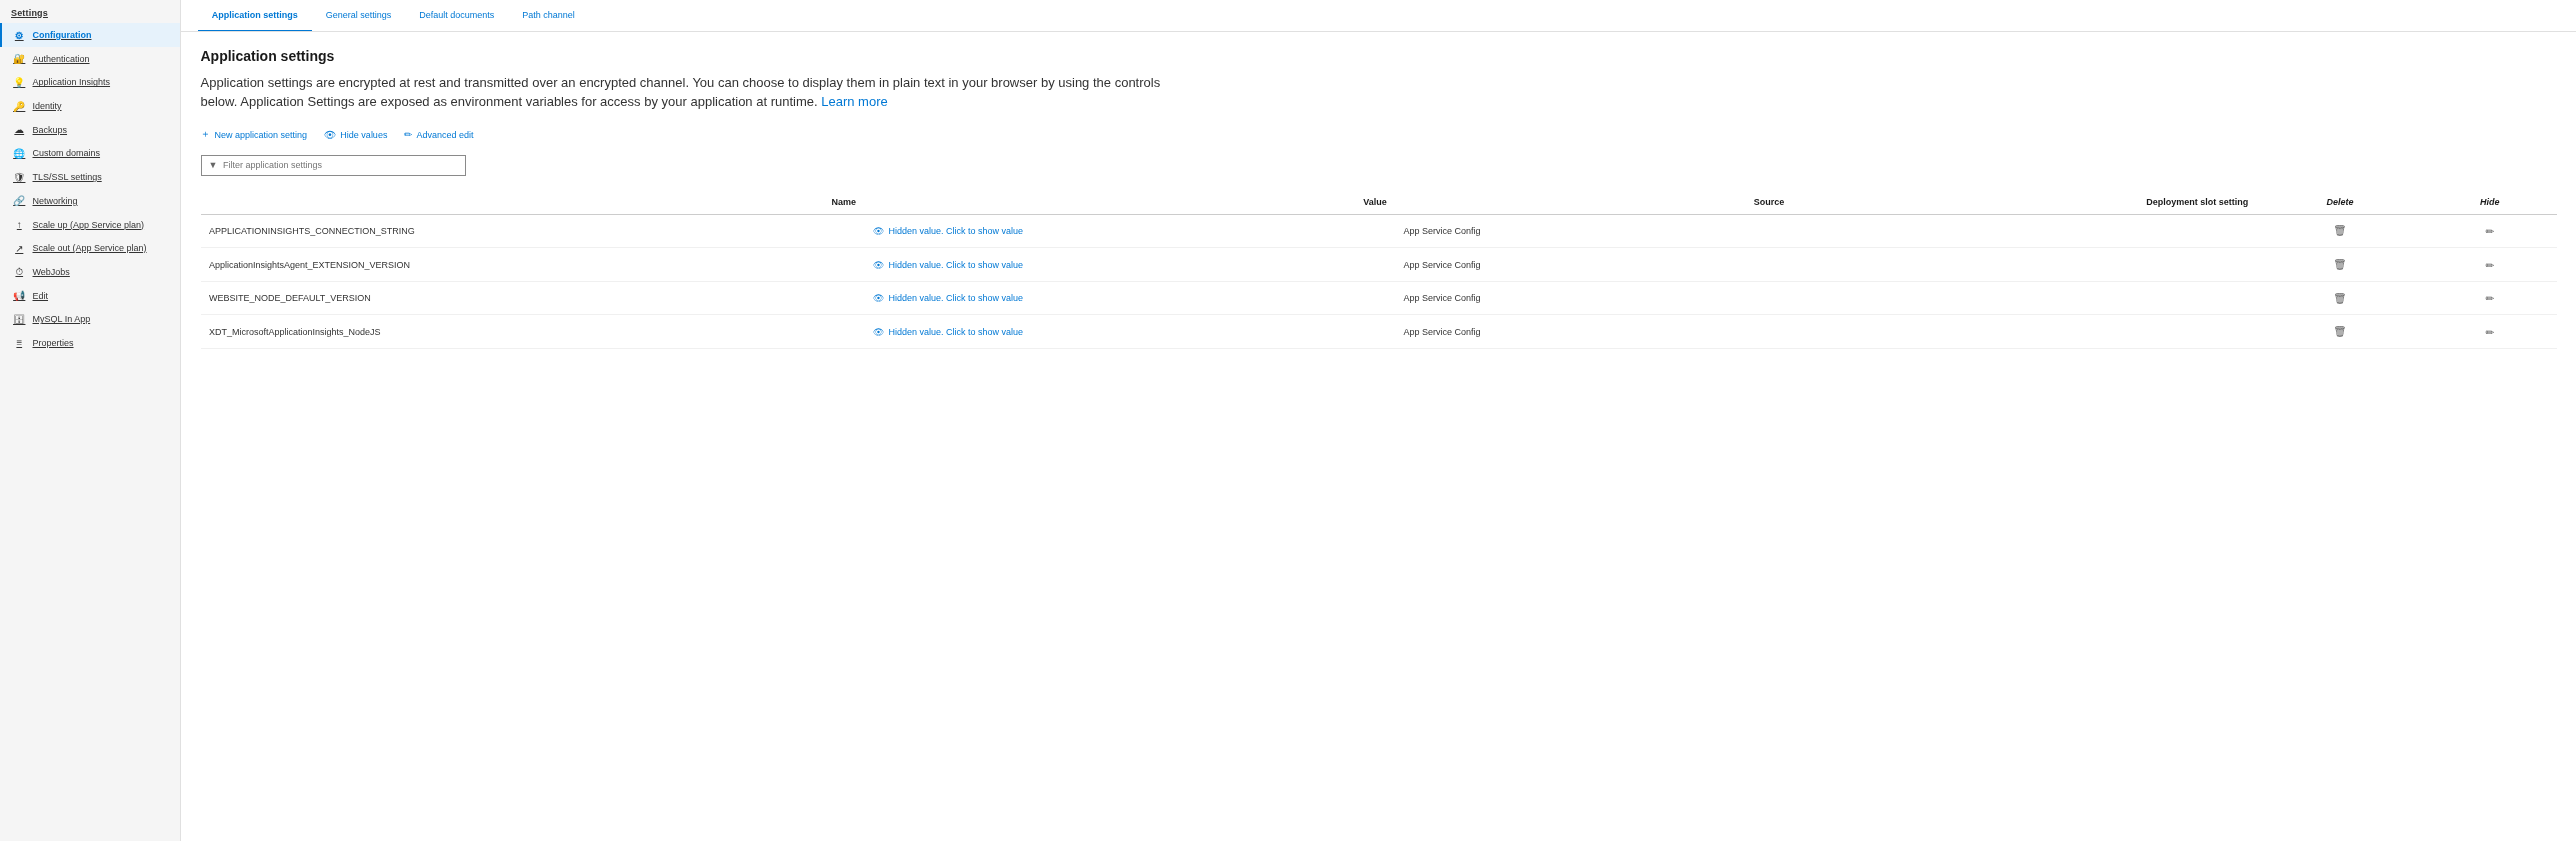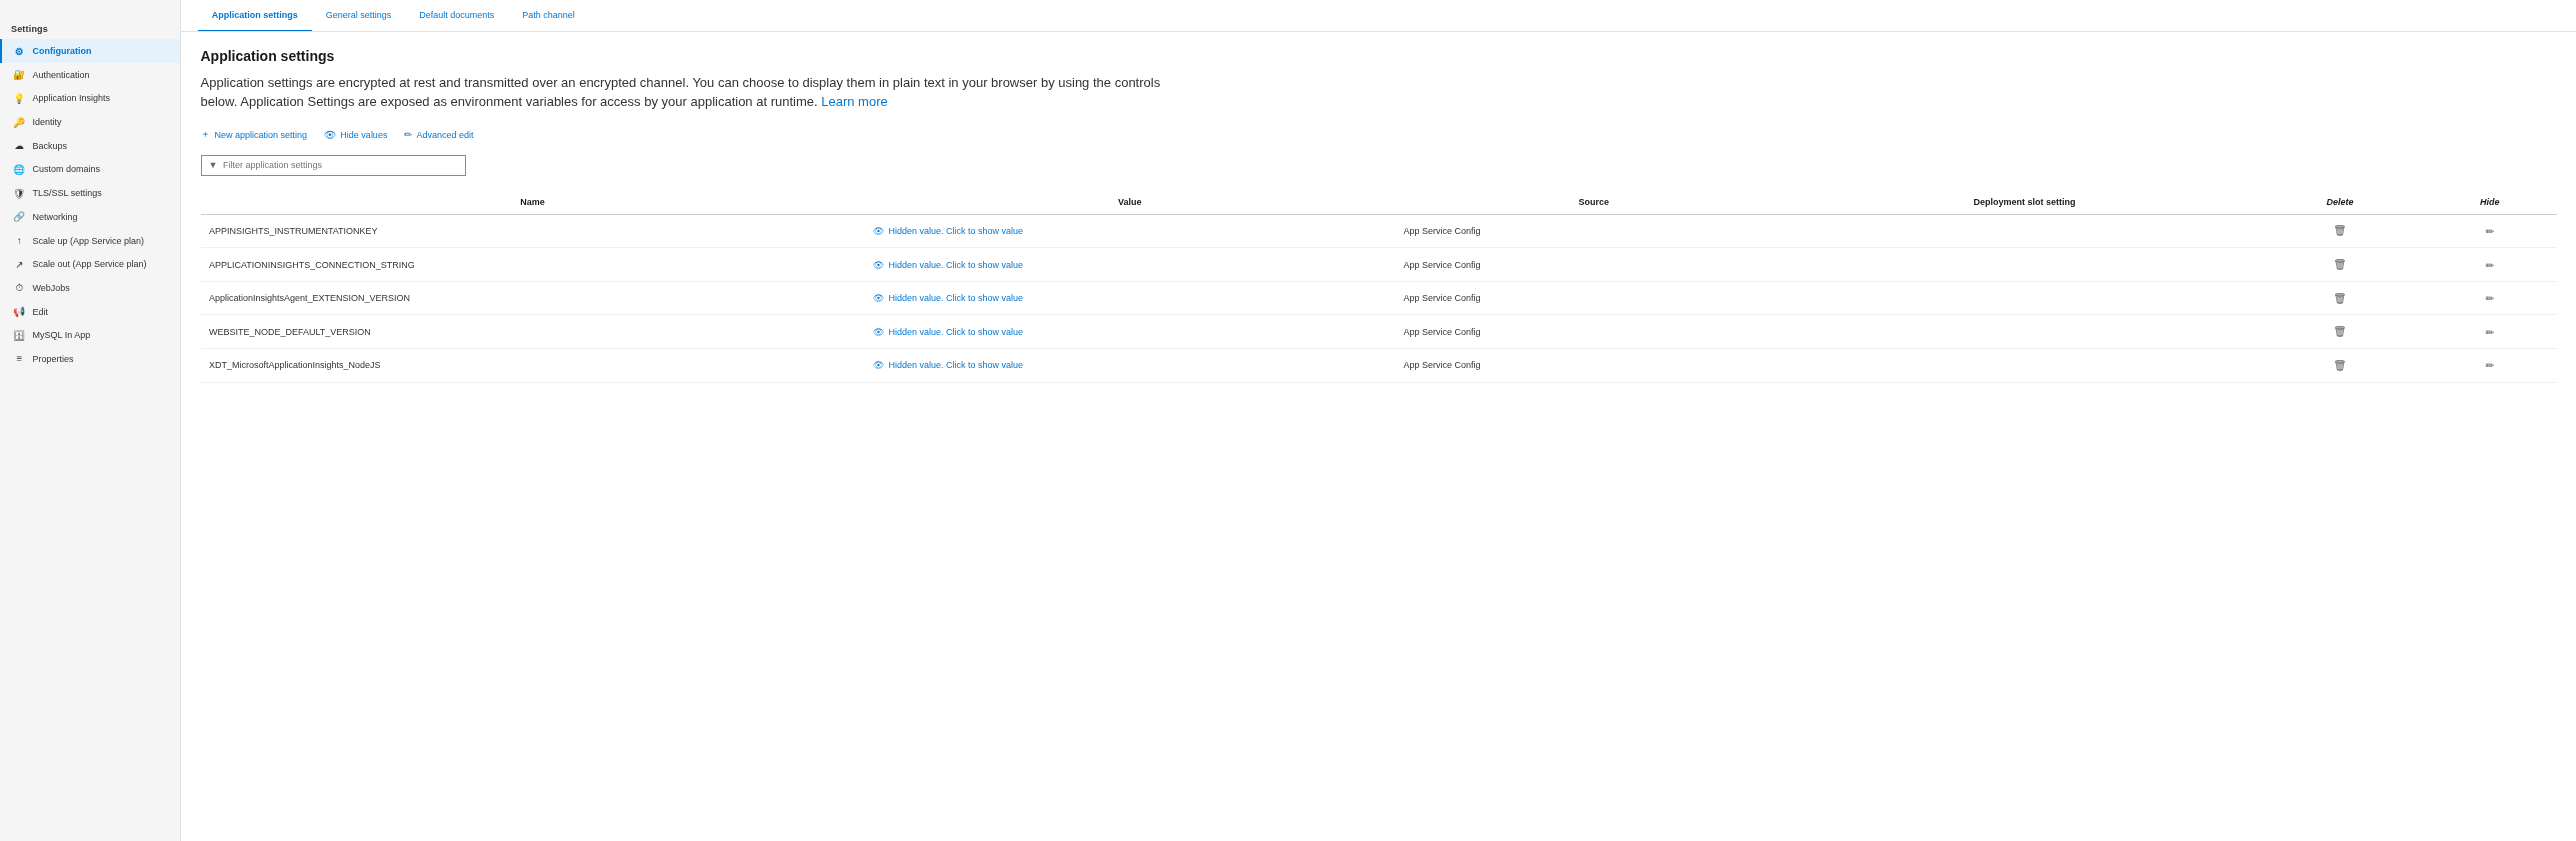--- a/index.html
+++ b/index.html
@@ -5,21 +5,22 @@
     * { box-sizing: border-box; margin: 0; padding: 0; }
     body { font-family: 'Segoe UI', Arial, sans-serif; font-size: 9px; color: #333; background: #fff; display: flex; height: 100vh; overflow: hidden; }
 
     
     .sidebar {
       width: 181px;
       min-width: 181px;
       background: #f5f5f5;
       border-right: 0.7px solid #e0e0e0;
       overflow-y: auto;
-      padding-top: 18px;
+      padding-top: 2px;
+      text-decoration: underline;
     }
     .sidebar-header {
       font-size: 9px;
       font-weight: 600;
       color: #333;
       padding: 5.6px 11px 5.6px 11px;
       letter-spacing: 0.02em;
     }
     .sidebar-item {
       display: flex;
@@ -147,21 +148,21 @@
 
     
     .settings-table {
       width: 100%;
       border-collapse: collapse;
     }
     .settings-table thead tr {
       border-bottom: 0.7px solid #e0e0e0;
     }
     .settings-table th {
-      text-align: center;
+      text-align: right;
       font-size: 9px;
       font-weight: 600;
       color: #1a1a1a;
       padding: 7px 8.4px;
       border-bottom: 0.7px solid #ccc;
     }
     .settings-table td {
       padding: 7px 8.4px;
       font-size: 9px;
       border-bottom: 0.7px solid #f0f0f0;
@@ -310,33 +311,20 @@
         <tr>
           <th class="col-name">Name</th>
           <th class="col-value">Value</th>
           <th class="col-source">Source</th>
           <th class="col-deployment">Deployment slot setting</th>
           <th class="col-delete">Delete</th>
           <th class="col-edit">Hide</th>
         </tr>
       </thead>
       <tbody id="table-body">
-      <tr>
-            <td>APPINSIGHTS_INSTRUMENTATIONKEY</td>
-            <td>
-              <a class="hidden-value" href="#">
-                <span class="eye-icon">👁</span>
-                <span>Hidden value. Click to show value</span>
-              </a>
-            </td>
-            <td class="source-text">App Service Config</td>
-            <td></td>
-            <td style="text-align: center;"><button class="action-btn">🗑</button></td>
-            <td style="text-align: center;"><button class="action-btn">✏</button></td>
-          </tr>
           <tr>
             <td>APPLICATIONINSIGHTS_CONNECTION_STRING</td>
             <td>
               <a class="hidden-value" href="#">
                 <span class="eye-icon">👁</span>
                 <span>Hidden value. Click to show value</span>
               </a>
             </td>
             <td class="source-text">App Service Config</td>
             <td></td>

